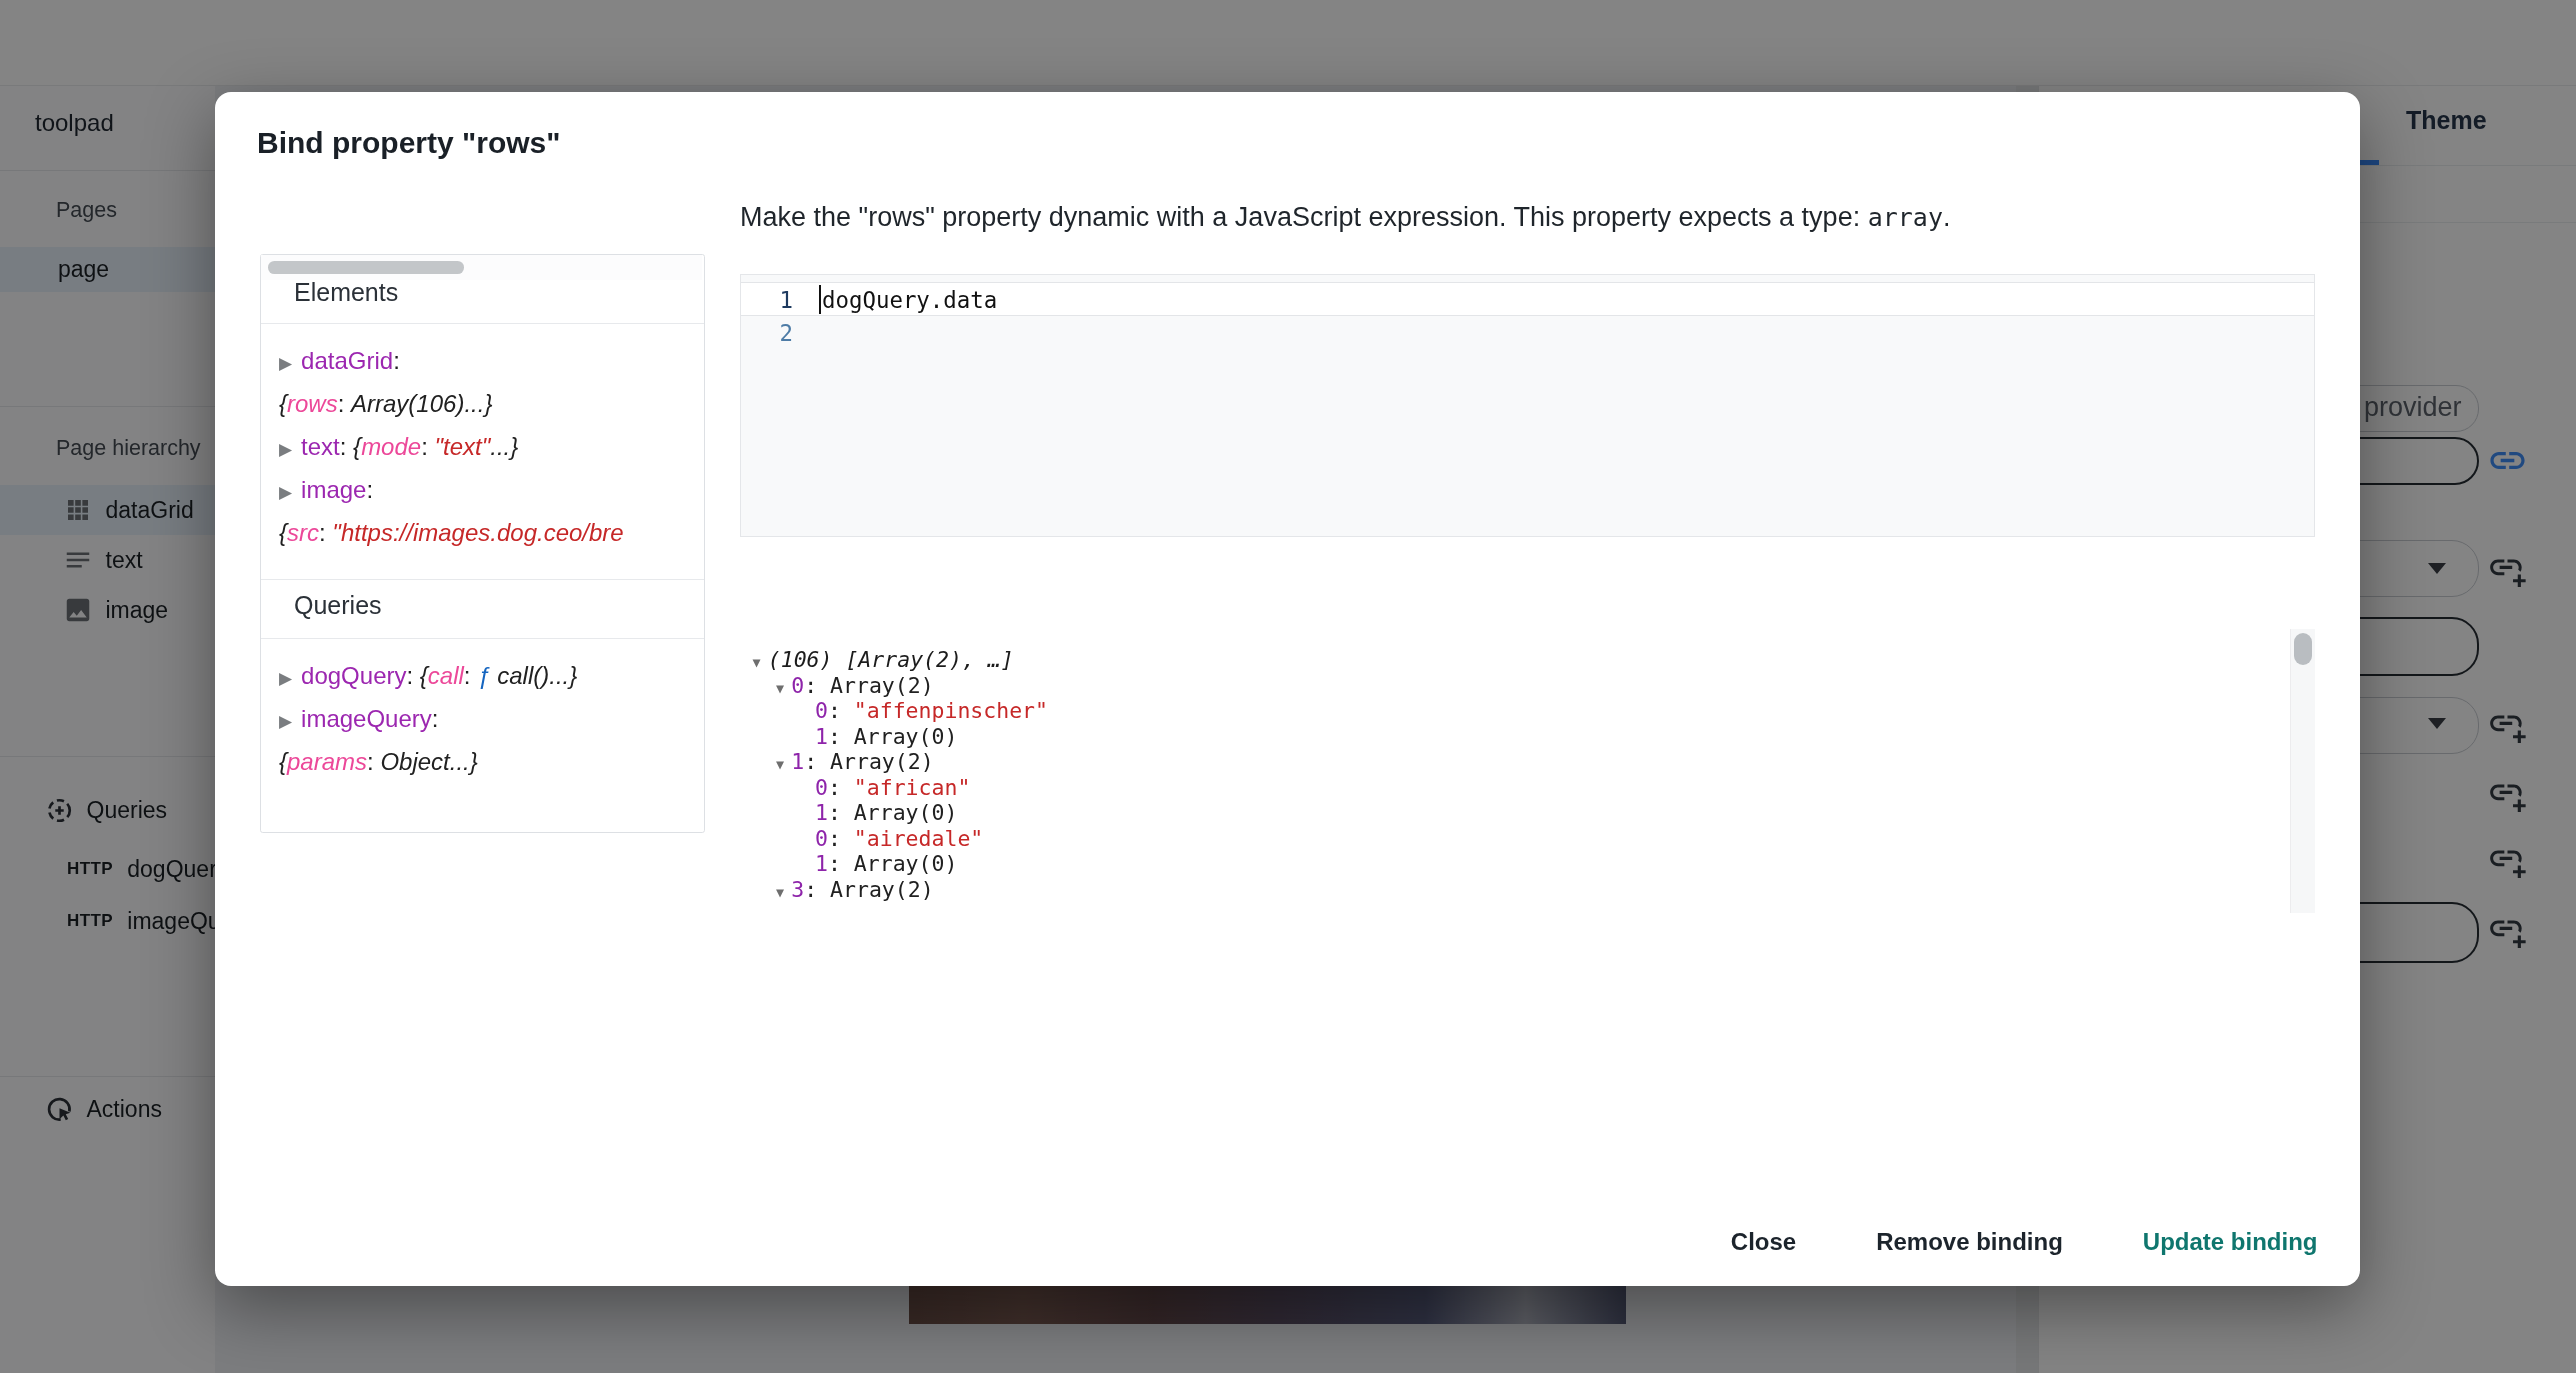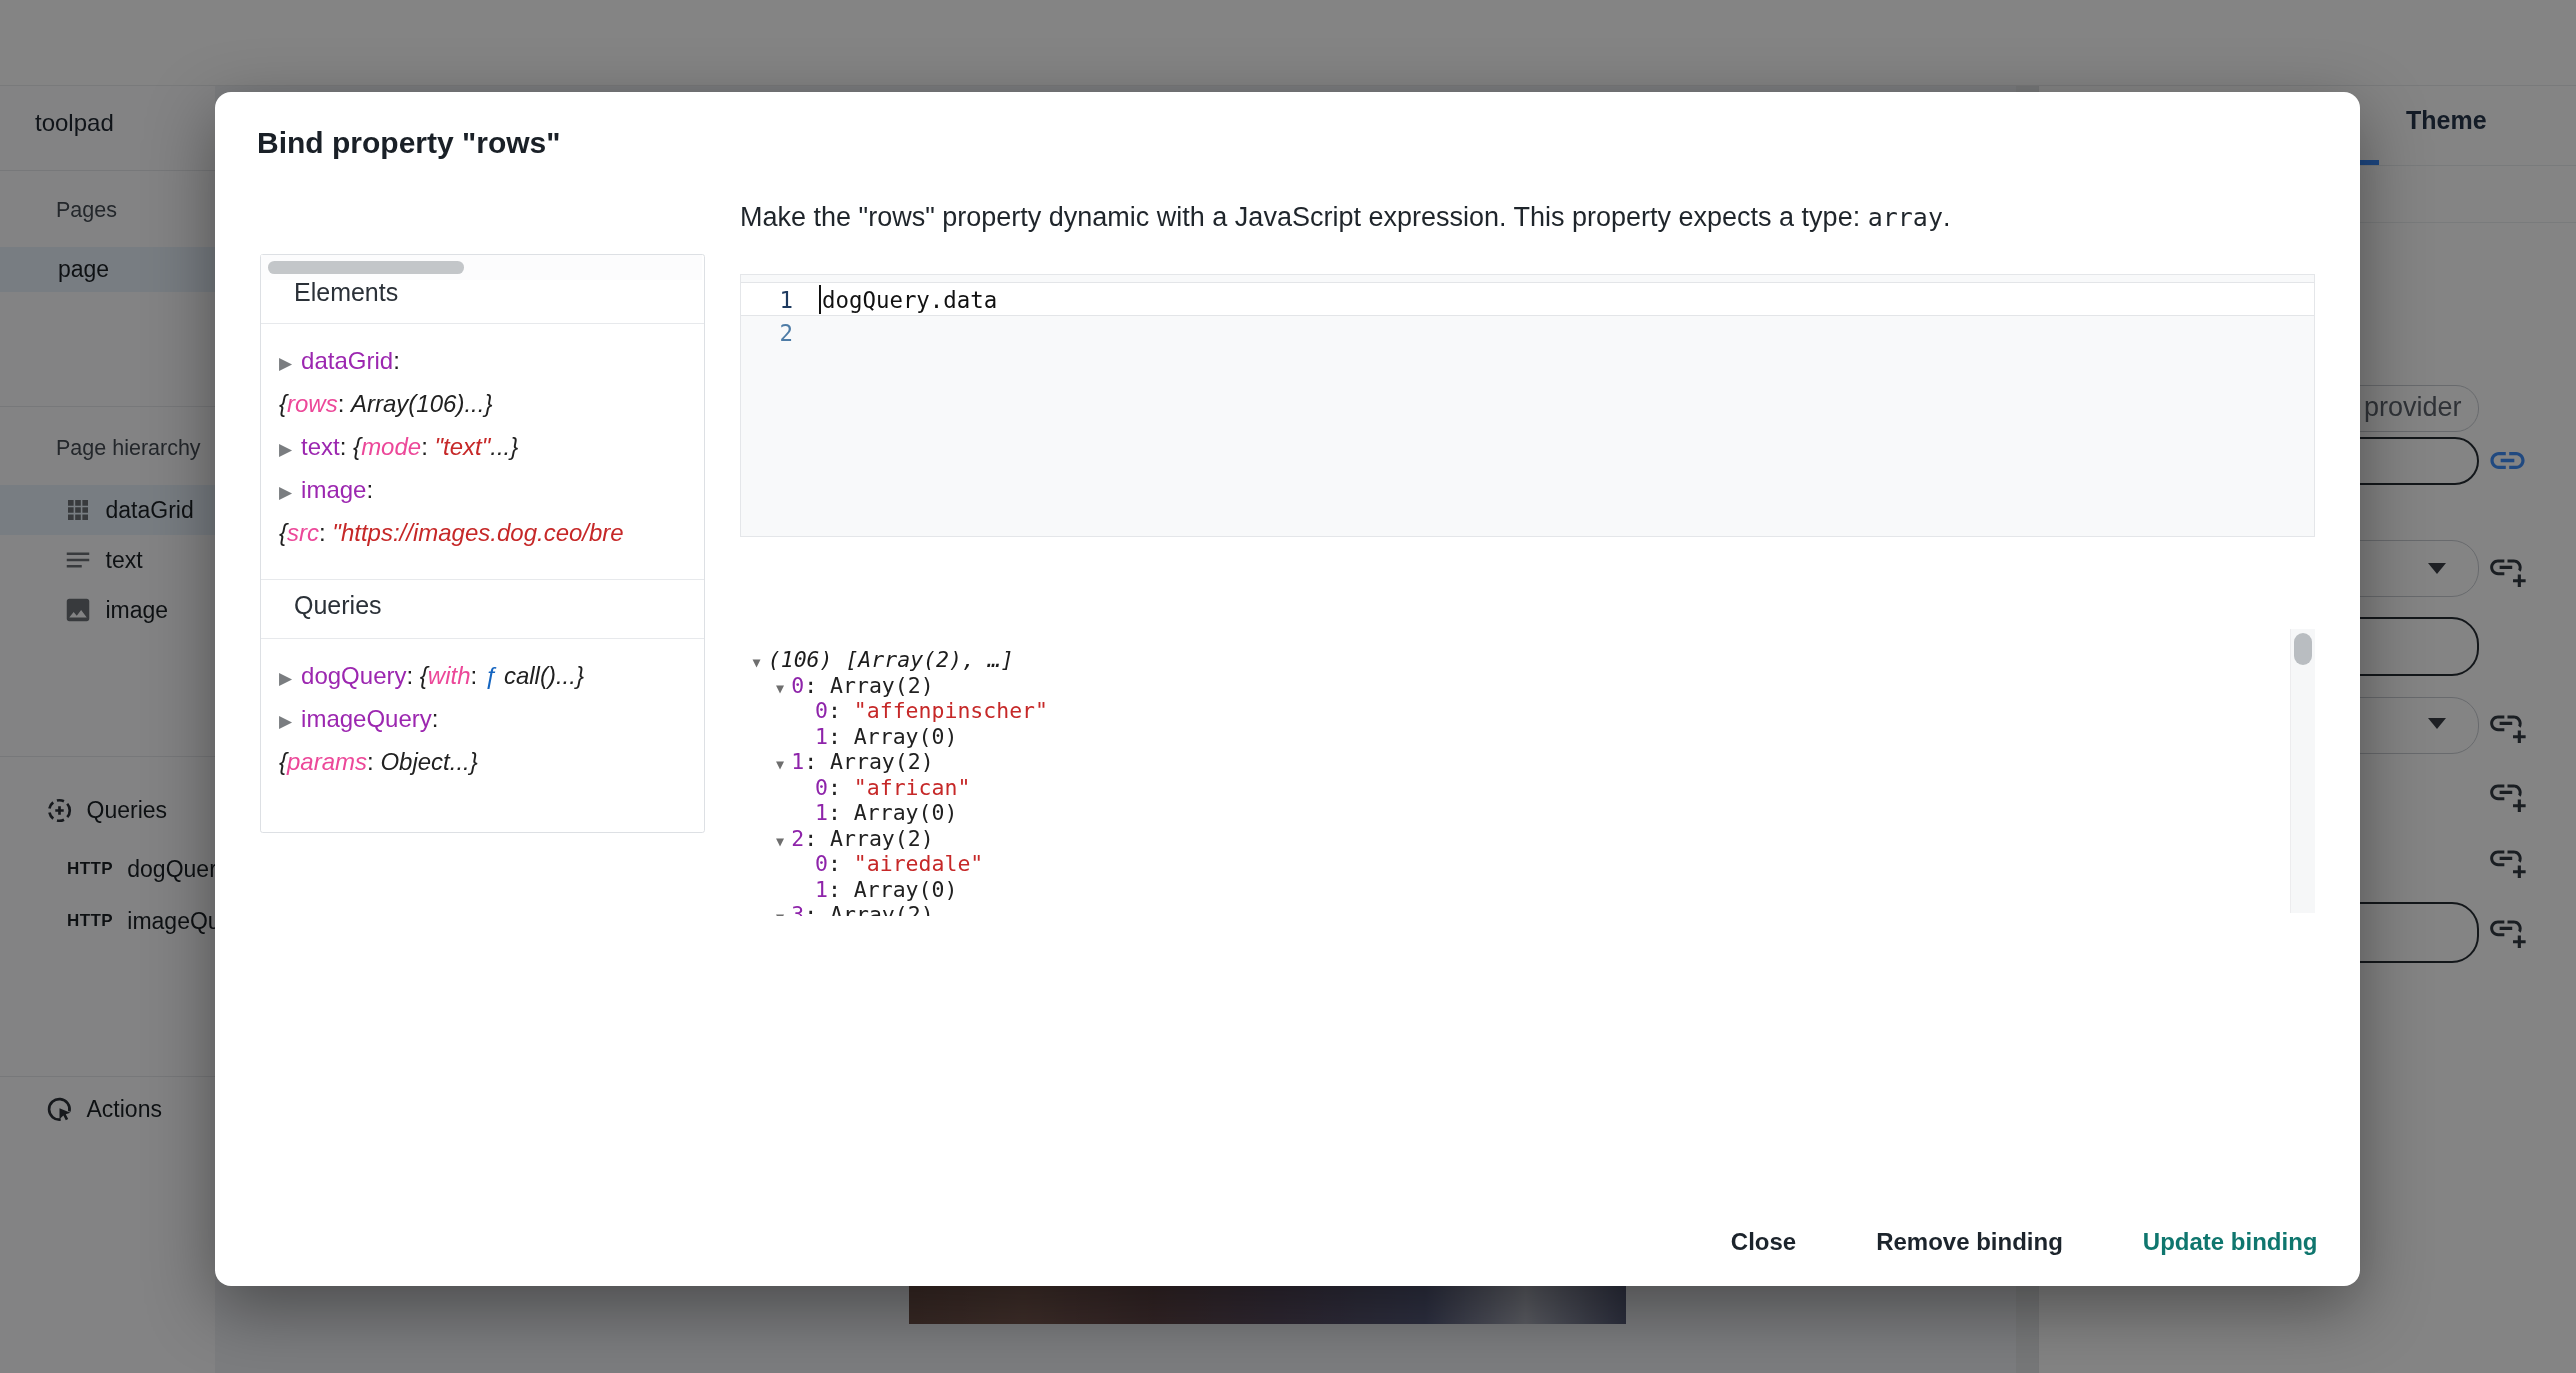--- a/index.html
+++ b/index.html
@@ -288,21 +288,21 @@
         <div class="tl"><span class="tri">▶</span><span class="nm">dataGrid</span><span class="txt">:</span></div>
         <div class="tl"><span class="itxt">{</span><span class="inm">rows</span><span class="txt">: </span><span class="itxt">Array(106)...}</span></div>
         <div class="tl"><span class="tri">▶</span><span class="nm">text</span><span class="txt">: </span><span class="itxt">{</span><span class="inm">mode</span><span class="txt">: </span><span class="istr">"text"</span><span class="itxt">...}</span></div>
         <div class="tl"><span class="tri">▶</span><span class="nm">image</span><span class="txt">:</span></div>
         <div class="tl"><span class="itxt">{</span><span class="inm">src</span><span class="txt">: </span><span class="istr">"https://images.dog.ceo/bre</span></div>
       </div>
     <div class="scope-hr" style="top:324px;"></div>
     <div class="scope-header" style="top:336px;">Queries</div>
     <div class="scope-hr" style="top:383px;"></div>
     <div class="scope-lines" style="top:399px; height:143px;">
-        <div class="tl"><span class="tri">▶</span><span class="nm">dogQuery</span><span class="txt">: </span><span class="itxt">{</span><span class="inm">with</span><span class="txt">: </span><span class="ifn">ƒ</span><span class="itxt"> call()...}</span></div>
+        <div class="tl"><span class="tri">▶</span><span class="nm">dogQuery</span><span class="txt">: </span><span class="itxt">{</span><span class="inm">call</span><span class="txt">: </span><span class="ifn">ƒ</span><span class="itxt"> call()...}</span></div>
         <div class="tl"><span class="tri">▶</span><span class="nm">imageQuery</span><span class="txt">:</span></div>
         <div class="tl"><span class="itxt">{</span><span class="inm">params</span><span class="txt">: </span><span class="itxt">Object...}</span></div>
       </div>
     <div id="scope-hscroll">
       <div id="scope-hthumb"></div>
     </div>
   </div>
 
   <div id="bind-desc">
     <span>Make the "rows" property dynamic with a JavaScript expression. This property expects a type: </span><span class="mono">array</span><span>.</span>
@@ -317,21 +317,20 @@
   </div>
 
   <div id="output">
       <div class="tl ind0"><span class="tri">▼</span><span class="mi">(106) [Array(2), …]</span></div>
       <div class="tl ind1"><span class="tri">▼</span><span class="mk">0</span><span class="mt">: </span><span class="mt">Array(2)</span></div>
       <div class="tl ind2"><span class="mk">0</span><span class="mt">: </span><span class="ms">"affenpinscher"</span></div>
       <div class="tl ind2"><span class="mk">1</span><span class="mt">: </span><span class="mt">Array(0)</span></div>
       <div class="tl ind1"><span class="tri">▼</span><span class="mk">1</span><span class="mt">: </span><span class="mt">Array(2)</span></div>
       <div class="tl ind2"><span class="mk">0</span><span class="mt">: </span><span class="ms">"african"</span></div>
       <div class="tl ind2"><span class="mk">1</span><span class="mt">: </span><span class="mt">Array(0)</span></div>
-      <div class="tl ind1"><span class="tri">▼</span><span class="mk">2</span><span class="mt">: </span><span class="mt">Array(2)</span></div>
       <div class="tl ind2"><span class="mk">0</span><span class="mt">: </span><span class="ms">"airedale"</span></div>
       <div class="tl ind2"><span class="mk">1</span><span class="mt">: </span><span class="mt">Array(0)</span></div>
       <div class="tl ind1"><span class="tri">▼</span><span class="mk">3</span><span class="mt">: </span><span class="mt">Array(2)</span></div>
     </div>
   <div id="out-scrollbar">
     <div id="out-thumb"></div>
   </div>
 
   <div id="dialog-actions">
     <button class="dlg-btn">Close</button>

